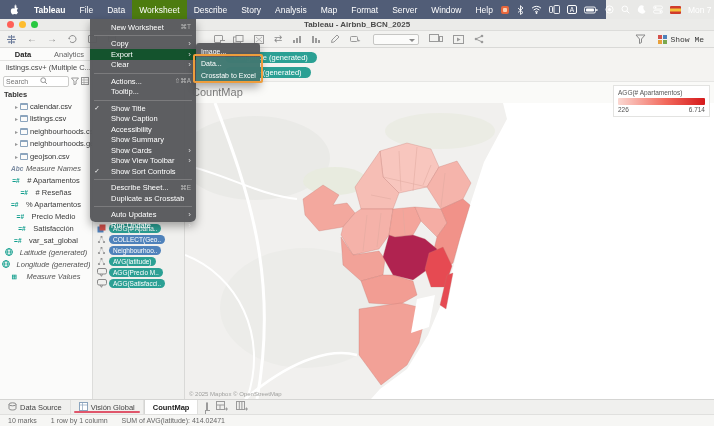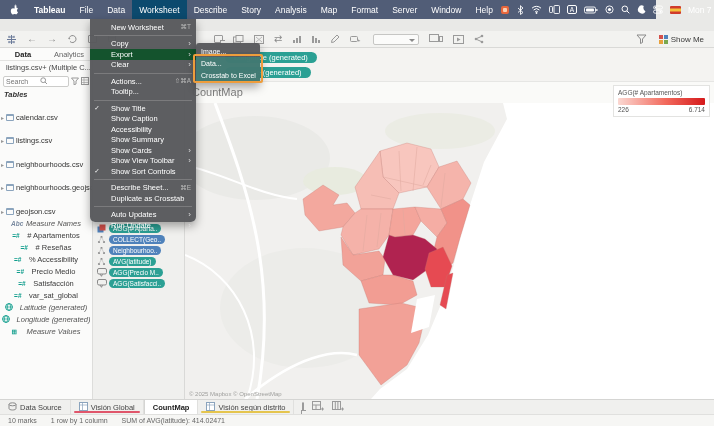--- a/index.html
+++ b/index.html
@@ -1,27 +1,27 @@
 <!DOCTYPE html>
 <html><head>
 <meta charset="utf-8">
 <style>
   * { margin:0; padding:0; box-sizing:border-box; }
   html,body { width:714px; height:426px; }
   body { font-family:"Liberation Sans", sans-serif; background:#e9e9e7; overflow:hidden; }
   #app { position:relative; width:714px; height:426px; background:#e9e9e7; }
 
   
-  .macbar { position:absolute; left:0; top:0; width:656px; height:19px; background:#515d77;
+  .macbar { position:absolute; left:0; top:0; width:606px; height:19px; background:#515d77;
             display:flex; align-items:center; color:#fff; font-size:8.5px; }
   .mb-left { display:flex; align-items:center; height:100%; }
   .mb-apple { padding:0 8px 0 10px; display:flex; align-items:center; }
   .mb-item { padding:0 7px; height:100%; display:flex; align-items:center; white-space:nowrap; }
   .mb-item.first { font-weight:bold; }
-  .mb-item.active { background:#0c4a6e; }
+  .mb-item.active { background:#4d7c0f; }
   .mb-right { margin-left:auto; display:flex; align-items:center; gap:7px; padding-right:8px; }
   .st-ico { display:flex; align-items:center; }
   .mb-clock { font-size:8.5px; white-space:nowrap; }
   .a-box { width:10px; height:9px; border:1px solid #fff; border-radius:2px; font-size:6.5px;
            display:flex; align-items:center; justify-content:center; }
 
   
   .titlebar { position:absolute; left:0; top:19px; width:714px; height:12px; background:#ebebe9;
               border-bottom:1px solid #dcdcda; display:flex; align-items:center; }
   .tl { width:7px; height:7px; border-radius:50%; margin-left:5px; }
@@ -31,34 +31,34 @@
   
   .toolbar { position:absolute; left:0; top:31px; width:714px; height:17px; background:#f2f2f0;
              border-bottom:1px solid #d9d9d7; display:flex; align-items:center; color:#666; font-size:10px; }
   .tb-ico { margin-left:10px; display:flex; align-items:center; color:#8a8a8a; cursor:default; }
   .tb-ico.txt { font-size:10px; line-height:10px; }
   .tb-box { width:9px; height:8px; border:1px solid #9a9a9a; border-radius:1px; position:relative; }
   .tb-box.plus::after{ content:""; position:absolute; right:-3px; bottom:-3px; width:4px;height:4px; background:#f2f2f0; border-left:1px solid #9a9a9a; border-top:1px solid #9a9a9a;}
   .fit-select { margin-left:12px; width:46px; height:11px; border:1px solid #c6c6c4; border-radius:2px; background:#fbfbfa; position:relative;}
   .fit-select::after { content:""; position:absolute; right:3px; top:4px; border:3px solid transparent; border-top-color:#8a8a8a;}
   .tb-right { margin-left:auto; display:flex; align-items:center; gap:12px; padding-right:10px; }
-  .showme { display:flex; gap:3px; font-size:8px; color:#3a3a3a; }
+  .showme { display:flex; gap:3px; font-size:8px; color:#3a3a3a;font-family:Liberation Mono, monospace; }
 
   
   .main { position:absolute; left:0; top:48px; width:714px; height:351px; display:flex; }
   .datapane { width:93px; background:#fbfbfa; border-right:1px solid #dddddb; font-size:7.5px; color:#333; }
   .dp-tabs { display:flex; height:13px; border-bottom:1px solid #e2e2e0; }
   .dp-tab { flex:1; display:flex; align-items:center; justify-content:center; font-size:7.5px; color:#666; }
   .dp-tab.active { font-weight:bold; color:#222; }
   .dp-source { display:flex; align-items:center; gap:3px; height:13px; padding:0 3px; white-space:nowrap; overflow:hidden; color:#444; }
   .dp-search-row { display:flex; align-items:center; gap:2px; height:14px; padding:0 3px; }
   .dp-search { flex:1; display:flex; align-items:center; height:11px; border:1px solid #ccccca; border-radius:2px; background:#fff; padding:0 2px; }
   .dp-search input { border:0; outline:0; width:34px; font-size:7px; color:#999; background:transparent; font-family:"Liberation Sans",sans-serif;}
-  .tables-label { height:12px; display:flex; align-items:center; padding-left:4px; font-weight:bold; color:#333;font-style:italic; }
-  .tbl-row { height:12.5px; display:flex; align-items:center; gap:2px; padding-left:1px; white-space:nowrap; overflow:hidden;margin-top:11px; }
+  .tables-label { height:12px; display:flex; align-items:center; padding-left:4px; font-weight:bold; color:#333; }
+  .tbl-row { height:12.5px; display:flex; align-items:center; gap:2px; padding-left:15px; white-space:nowrap; overflow:hidden; }
   .tbl-caret { color:#999; font-size:6px; }
   .tbl-ico { width:8px; height:7px; border:1px solid #8ba4bd; border-top:2px solid #8ba4bd; border-radius:1px; flex:none;}
   .tbl-name { color:#333; }
   .fld-row { height:12px; display:flex; align-items:center; gap:3px; white-space:nowrap; overflow:hidden;justify-content:center; }
   .fld-ico { color:#0f9d8c; font-size:6.5px; font-weight:bold; flex:none; width:12px; }
   .fld-ico.abc { color:#7a8aa0; font-style:italic; }
   .fld-name { color:#3a3a3a; }
   .fld-name.it { font-style:italic; color:#555; }
 
   .cardscol { width:92px; background:#f0f0ee; border-right:1px solid #d9d9d7; position:relative; }
@@ -209,20 +209,26 @@
       <span class="st-ico">
           <svg width="11" height="8">
             <rect width="11" height="8" rx="1" fill="#d03a2c"></rect>
             <rect y="2.5" width="11" height="3" fill="#f3c13a"></rect>
           </svg>
         </span>
       <span class="mb-clock">Mon 7 Jul 09:50</span>
     </div>
   </div>
 
+  <div class="titlebar">
+    <span class="win-title">Tableau - Airbnb_BCN_2025</span>
+    <span class="tl r"></span>
+    <span class="tl y"></span>
+    <span class="tl g"></span>
+  </div>
 
   <div class="toolbar">
     <span class="tb-ico" style="margin-left:6px">
         <svg width="11" height="11">
           <path d="M5.5 1v9M1 5.5h9M2.5 3h6M2.5 8h6M3 1.8v2M3 7.2v2M8 1.8v2M8 7.2v2" stroke="#6b7a99" stroke-width="1" fill="none"></path>
         </svg>
       </span>
     <span class="tb-ico txt">←</span>
     <span class="tb-ico txt">→</span>
     <span class="tb-ico">
@@ -383,21 +389,21 @@
           <div class="fld-row">
             <span class="fld-ico">=#</span>
             <span class="fld-name"># Apartamentos</span>
           </div>
           <div class="fld-row">
             <span class="fld-ico">=#</span>
             <span class="fld-name"># Reseñas</span>
           </div>
           <div class="fld-row">
             <span class="fld-ico">=#</span>
-            <span class="fld-name">% Accessibility</span>
+            <span class="fld-name">% Apartamentos</span>
           </div>
           <div class="fld-row">
             <span class="fld-ico">=#</span>
             <span class="fld-name">Precio Medio</span>
           </div>
           <div class="fld-row">
             <span class="fld-ico">=#</span>
             <span class="fld-name">Satisfacción</span>
           </div>
           <div class="fld-row">
@@ -573,28 +579,20 @@
           <span><svg width="9" height="9">
               <rect x="0.5" y="0.5" width="8" height="8" fill="#fff" stroke="#8ba4bd"></rect>
               <path d="M0.5 3h8M3.5 0.5v8" stroke="#8ba4bd" stroke-width="0.7"></path>
             </svg></span>
           <span>Visión Global</span>
           <span class="stripe" style="background: rgb(224, 86, 107);"></span>
         </span>
         <span class="bt-tab active">
           <span>CountMap</span>
         </span>
-        <span class="bt-tab">
-          <span><svg width="9" height="9">
-              <rect x="0.5" y="0.5" width="8" height="8" fill="#fff" stroke="#8ba4bd"></rect>
-              <path d="M0.5 3h8M3.5 0.5v8" stroke="#8ba4bd" stroke-width="0.7"></path>
-            </svg></span>
-          <span>Visión según distrito</span>
-          <span class="stripe" style="background: rgb(229, 197, 78);"></span>
-        </span>
       </span>
     <span class="bt-new">
       <span><span class="tb-box plus"></span></span>
       <span><svg width="12" height="10">
             <rect x="0.5" y="0.5" width="8" height="8" fill="none" stroke="#9a9a9a"></rect>
             <path d="M0.5 4h8M4 4v4.5" stroke="#9a9a9a"></path>
             <path d="M9 8h3M10.5 6.5v3" stroke="#9a9a9a"></path>
           </svg></span>
       <span><svg width="12" height="10">
             <rect x="0.5" y="0.5" width="8" height="8" fill="none" stroke="#9a9a9a"></rect>

